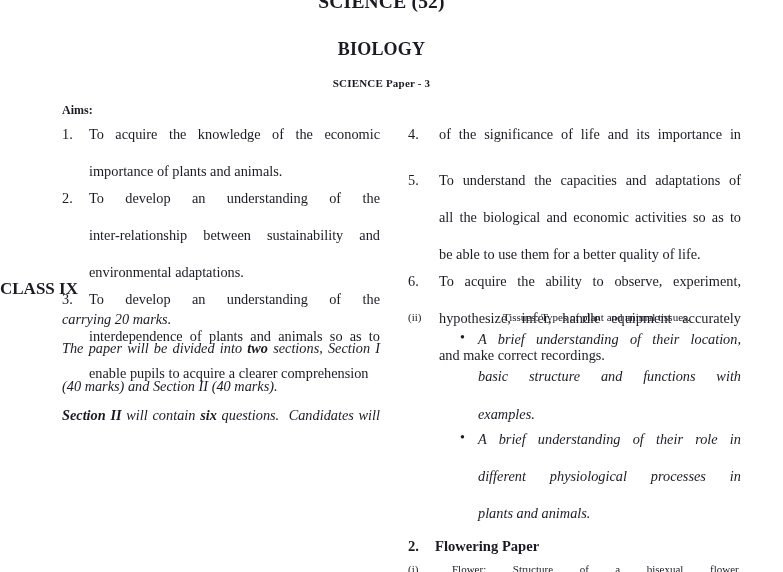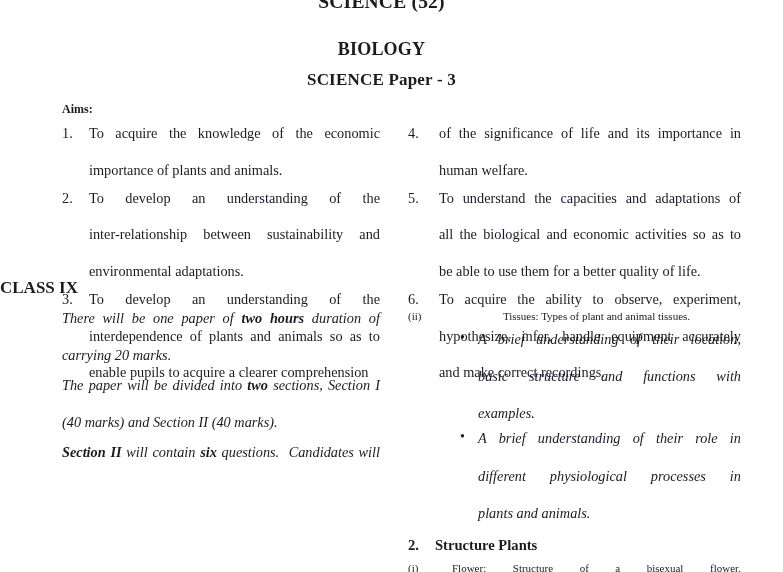--- a/index.html
+++ b/index.html
@@ -32,22 +32,22 @@
     line-height: 1.05;
   }
   .title-science {
     margin-top: -8px;
   }
   .title-biology {
     margin-top: 28px;
     font-size: 18px;
   }
   .title-paper {
-    margin-top: 12px;
-    font-size: 17px;
+    margin-top: 19px;
+    font-size: 11px;
   }
   .class-heading {
     text-align: left;
     font-weight: bold;
     font-size: 17px;
     margin-top: 9px;
   }
 
   
   .aims-label {
@@ -195,21 +195,20 @@
         <span class="lastline">enable pupils to acquire a clearer comprehension</span>
       </div>
 
     </div>
 
     <div class="col col-right">
 
       <div class="num-item wide">
         <span class="marker">4.</span>
         <span class="jline">of the significance of life and its importance in</span>
-        <span class="lastline">human welfare.</span>
       </div>
 
       <div class="num-item wide">
         <span class="marker">5.</span>
         <span class="jline">To understand the capacities and adaptations of</span>
         <span class="jline">all the biological and economic activities so as to</span>
         <span class="lastline">be able to use them for a better quality of life.</span>
       </div>
 
       <div class="num-item wide">
@@ -222,21 +221,20 @@
     </div>
   </div>
 
   <div class="class-heading">CLASS IX</div>
 
   <div class="cols body-cols" style="height:300px; margin-top:11px;">
 
     <div class="col col-left">
 
       <div class="ital-para">
-        <span class="jline">There will be one paper of <b>two hours</b> duration of</span>
         <span class="lastline">carrying 20 marks.</span>
       </div>
 
       <div class="ital-para">
         <span class="jline">The paper will be divided into <b>two</b> sections, Section I</span>
         <span class="lastline">(40 marks) and Section II (40 marks).</span>
       </div>
 
 
       <div class="ital-para">
@@ -262,21 +260,21 @@
 
       <div class="bullet-item">
         <span class="marker">•</span>
         <span class="jline">A brief understanding of their role in</span>
         <span class="jline">different physiological processes in</span>
         <span class="lastline">plants and animals.</span>
       </div>
 
       <div class="topic-head">
         <span class="marker">2.</span>
-        <span>Structure Plants</span>
+        <span>Flowering Paper</span>
       </div>
 
       <div class="sub-item tight">
         <span class="marker">(i)</span>
         <span class="jline">Flower: Structure of a bisexual flower,</span>
 
       </div>
 
     </div>
   </div>

